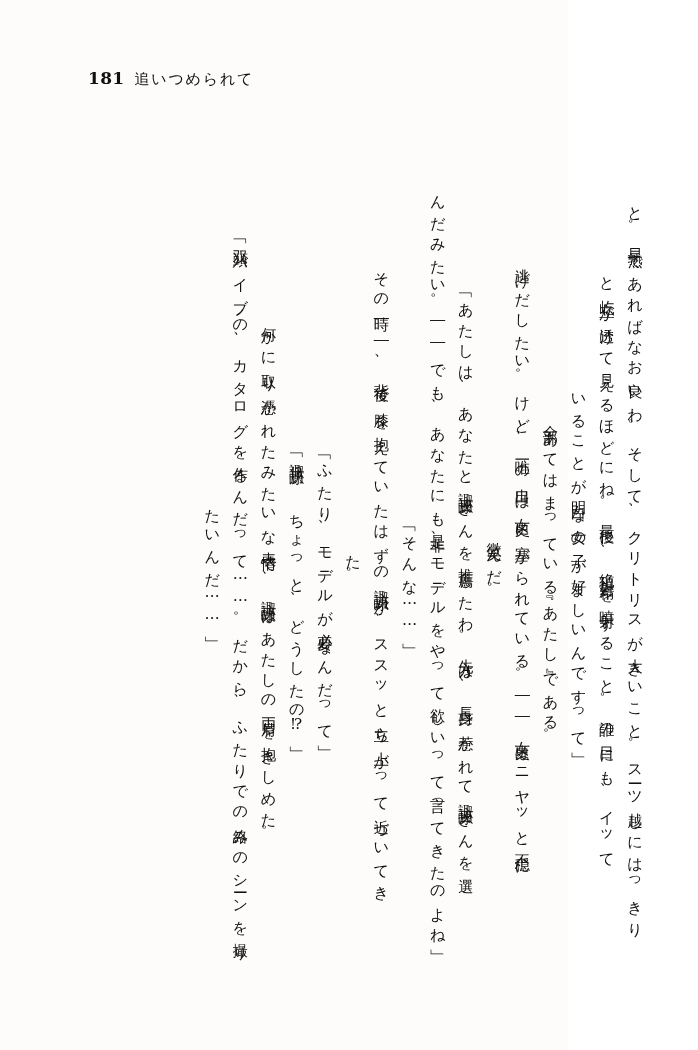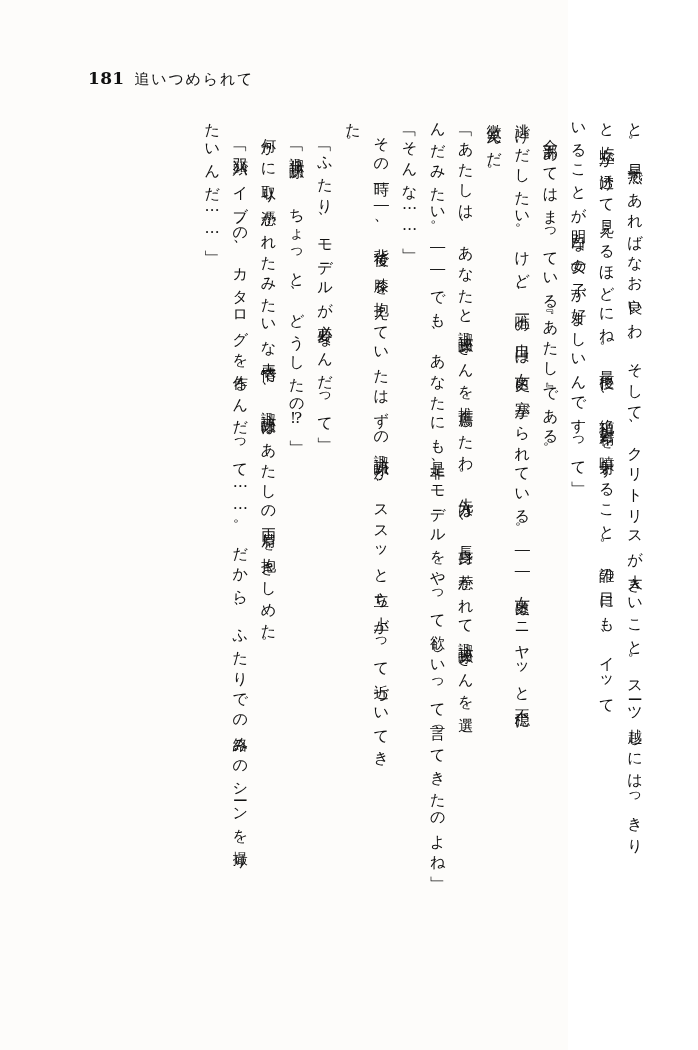--- a/index.html
+++ b/index.html
@@ -17,20 +17,21 @@
   }
 
   
   .page {
     position: absolute;
     left: 0; top: 0;
     width: 568px;
     height: 1050px;
     background: #fdfcfa;
     box-sizing: border-box;
+    text-align: center;
   }
 
   .header {
     position: absolute;
     top: 68px;
     left: 88px;
     font-size: 15px;
     letter-spacing: 0.04em;
     color: #111;
     white-space: nowrap;

